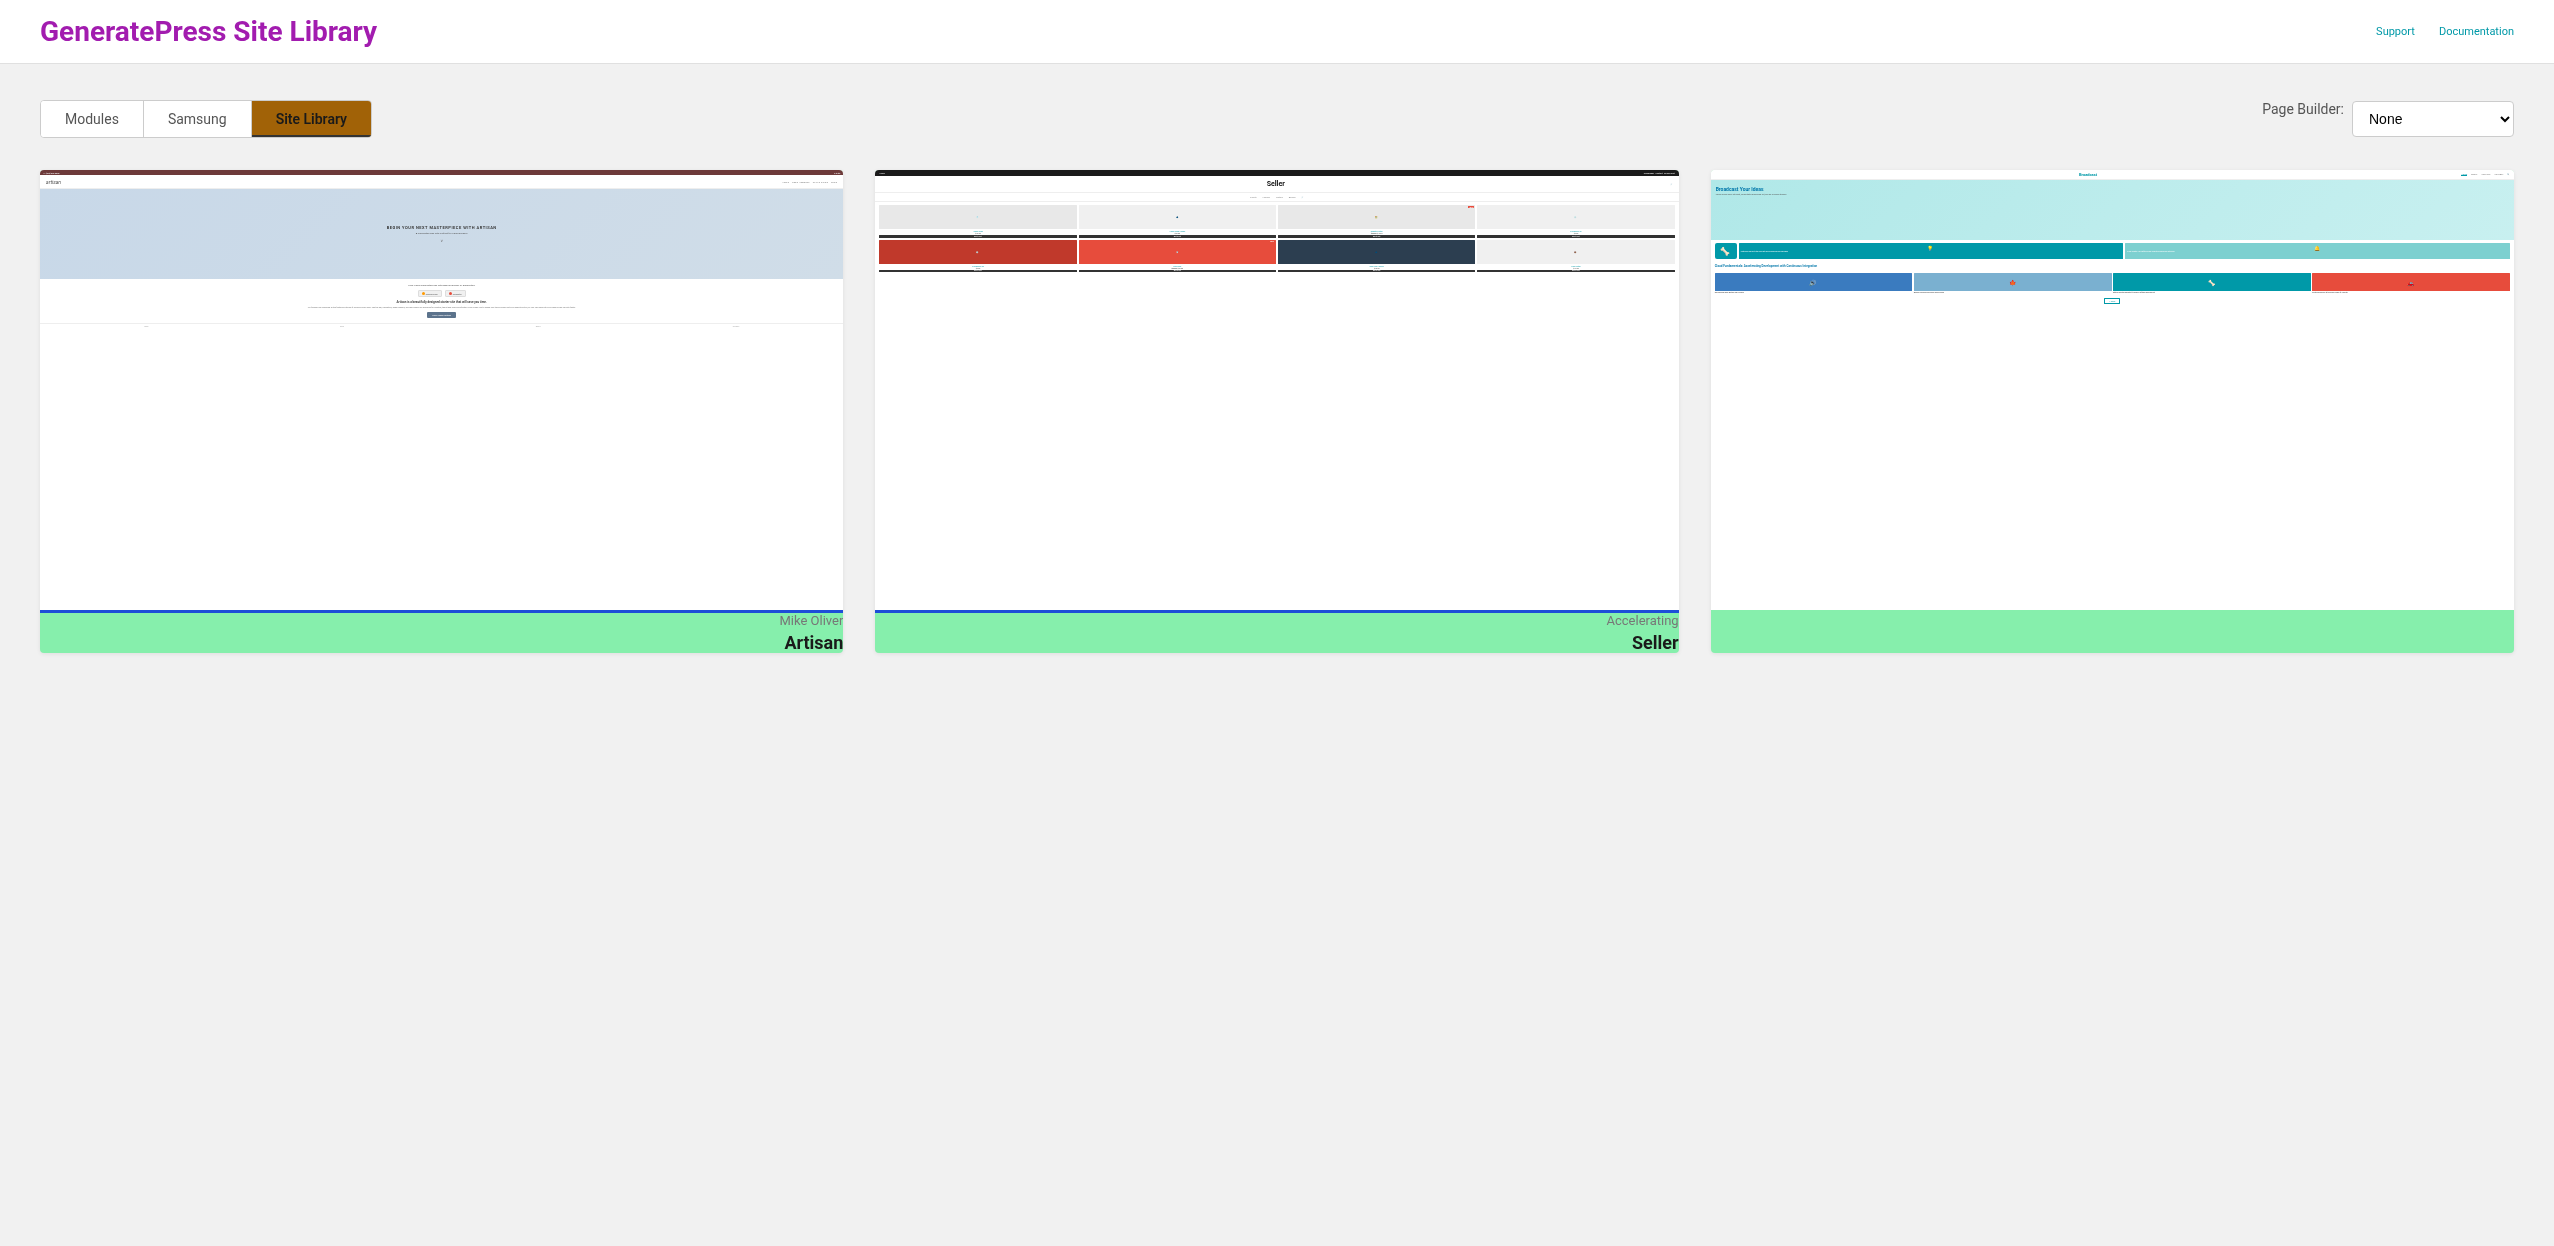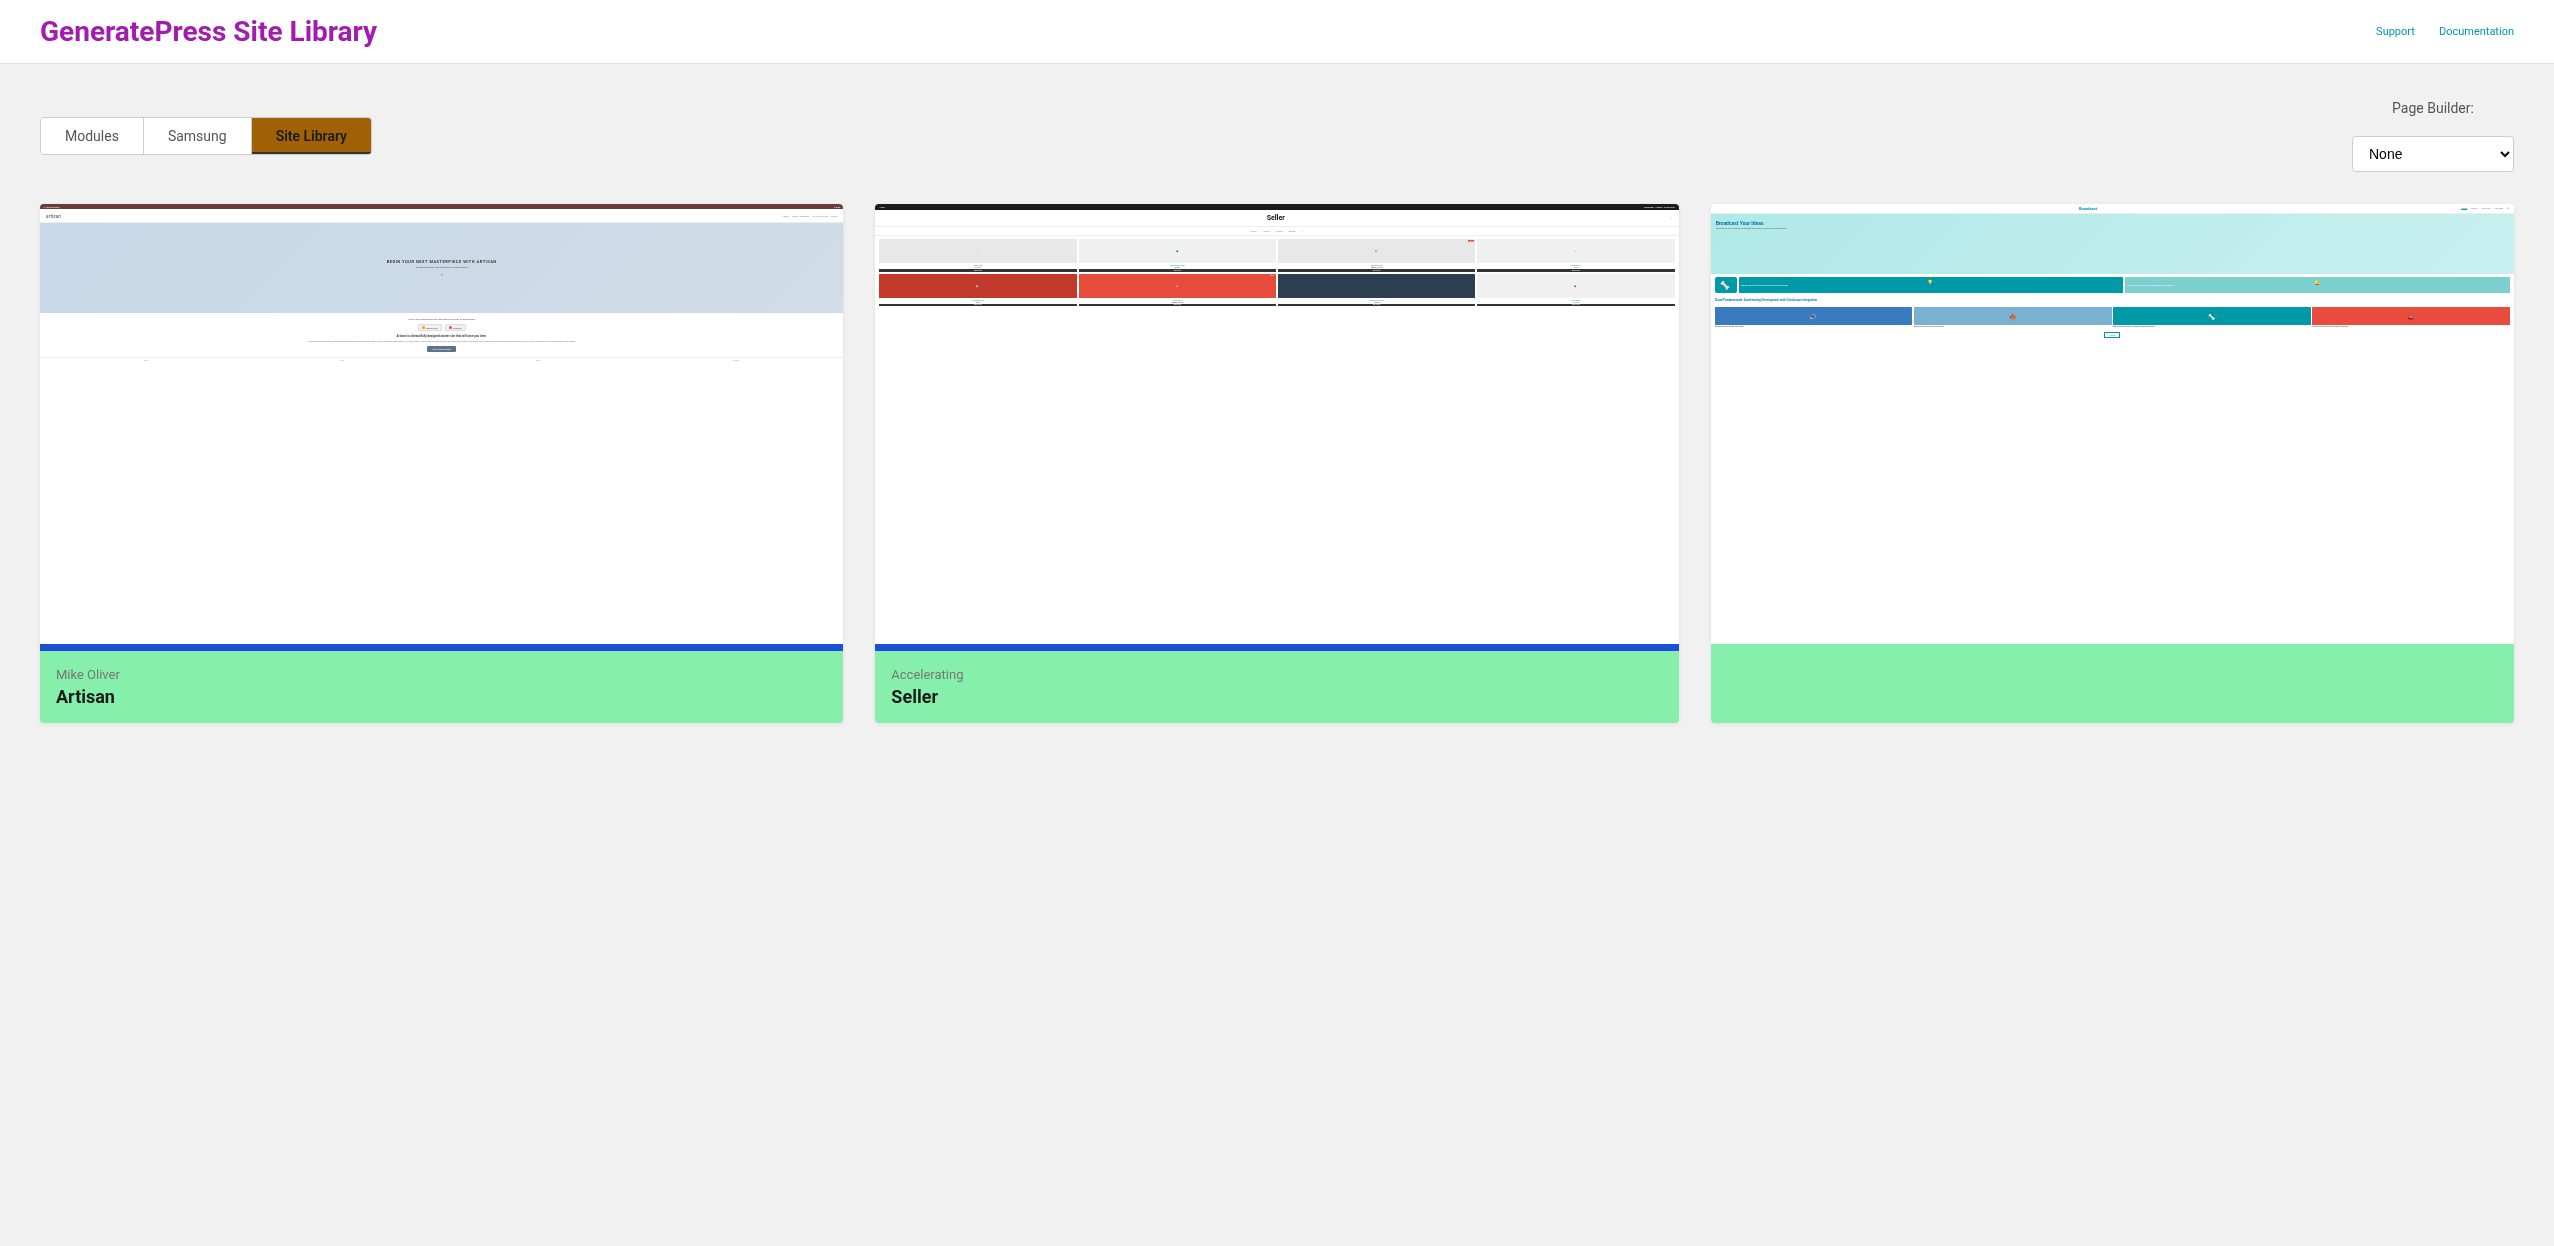--- a/index.html
+++ b/index.html
@@ -67,23 +67,21 @@
     .tab:last-child { border-right: none; }
     .tab.active {
       background: #a16207;
       color: #1a1a1a;
       font-weight: 600;
       box-shadow: inset 0 -2px 0 #333;
     }
 
     .page-builder-bar {
       display: flex;
-      align-items: center;
-      gap: 20px;
-      flex-direction: column;
+      gap: 8px;
     }
     .page-builder-label {
       font-size: 14px;
       color: #555;
     }
     .page-builder-select {
       padding: 8px 36px 8px 12px;
       font-size: 14px;
       border: 1px solid #ccc;
       border-radius: 4px;
@@ -310,23 +308,22 @@
       color: #0099a8;
       font-size: 2px;
       padding: 1px 4px;
       border-radius: 0.5px;
       text-align: center;
       width: fit-content;
     }
 
     
     .card-footer {
-      padding: 16px;
-      text-align: left;
-      border-top: 7px solid #1d4ed8;
+      text-align: right;
+      border-top: 3px solid #1d4ed8;
     }
     .card-author {
       font-size: 13px;
       color: #777;
       margin-bottom: 4px;
     }
     .card-name {
       font-size: 18px;
       font-weight: 700;
       color: #1a1a1a;

